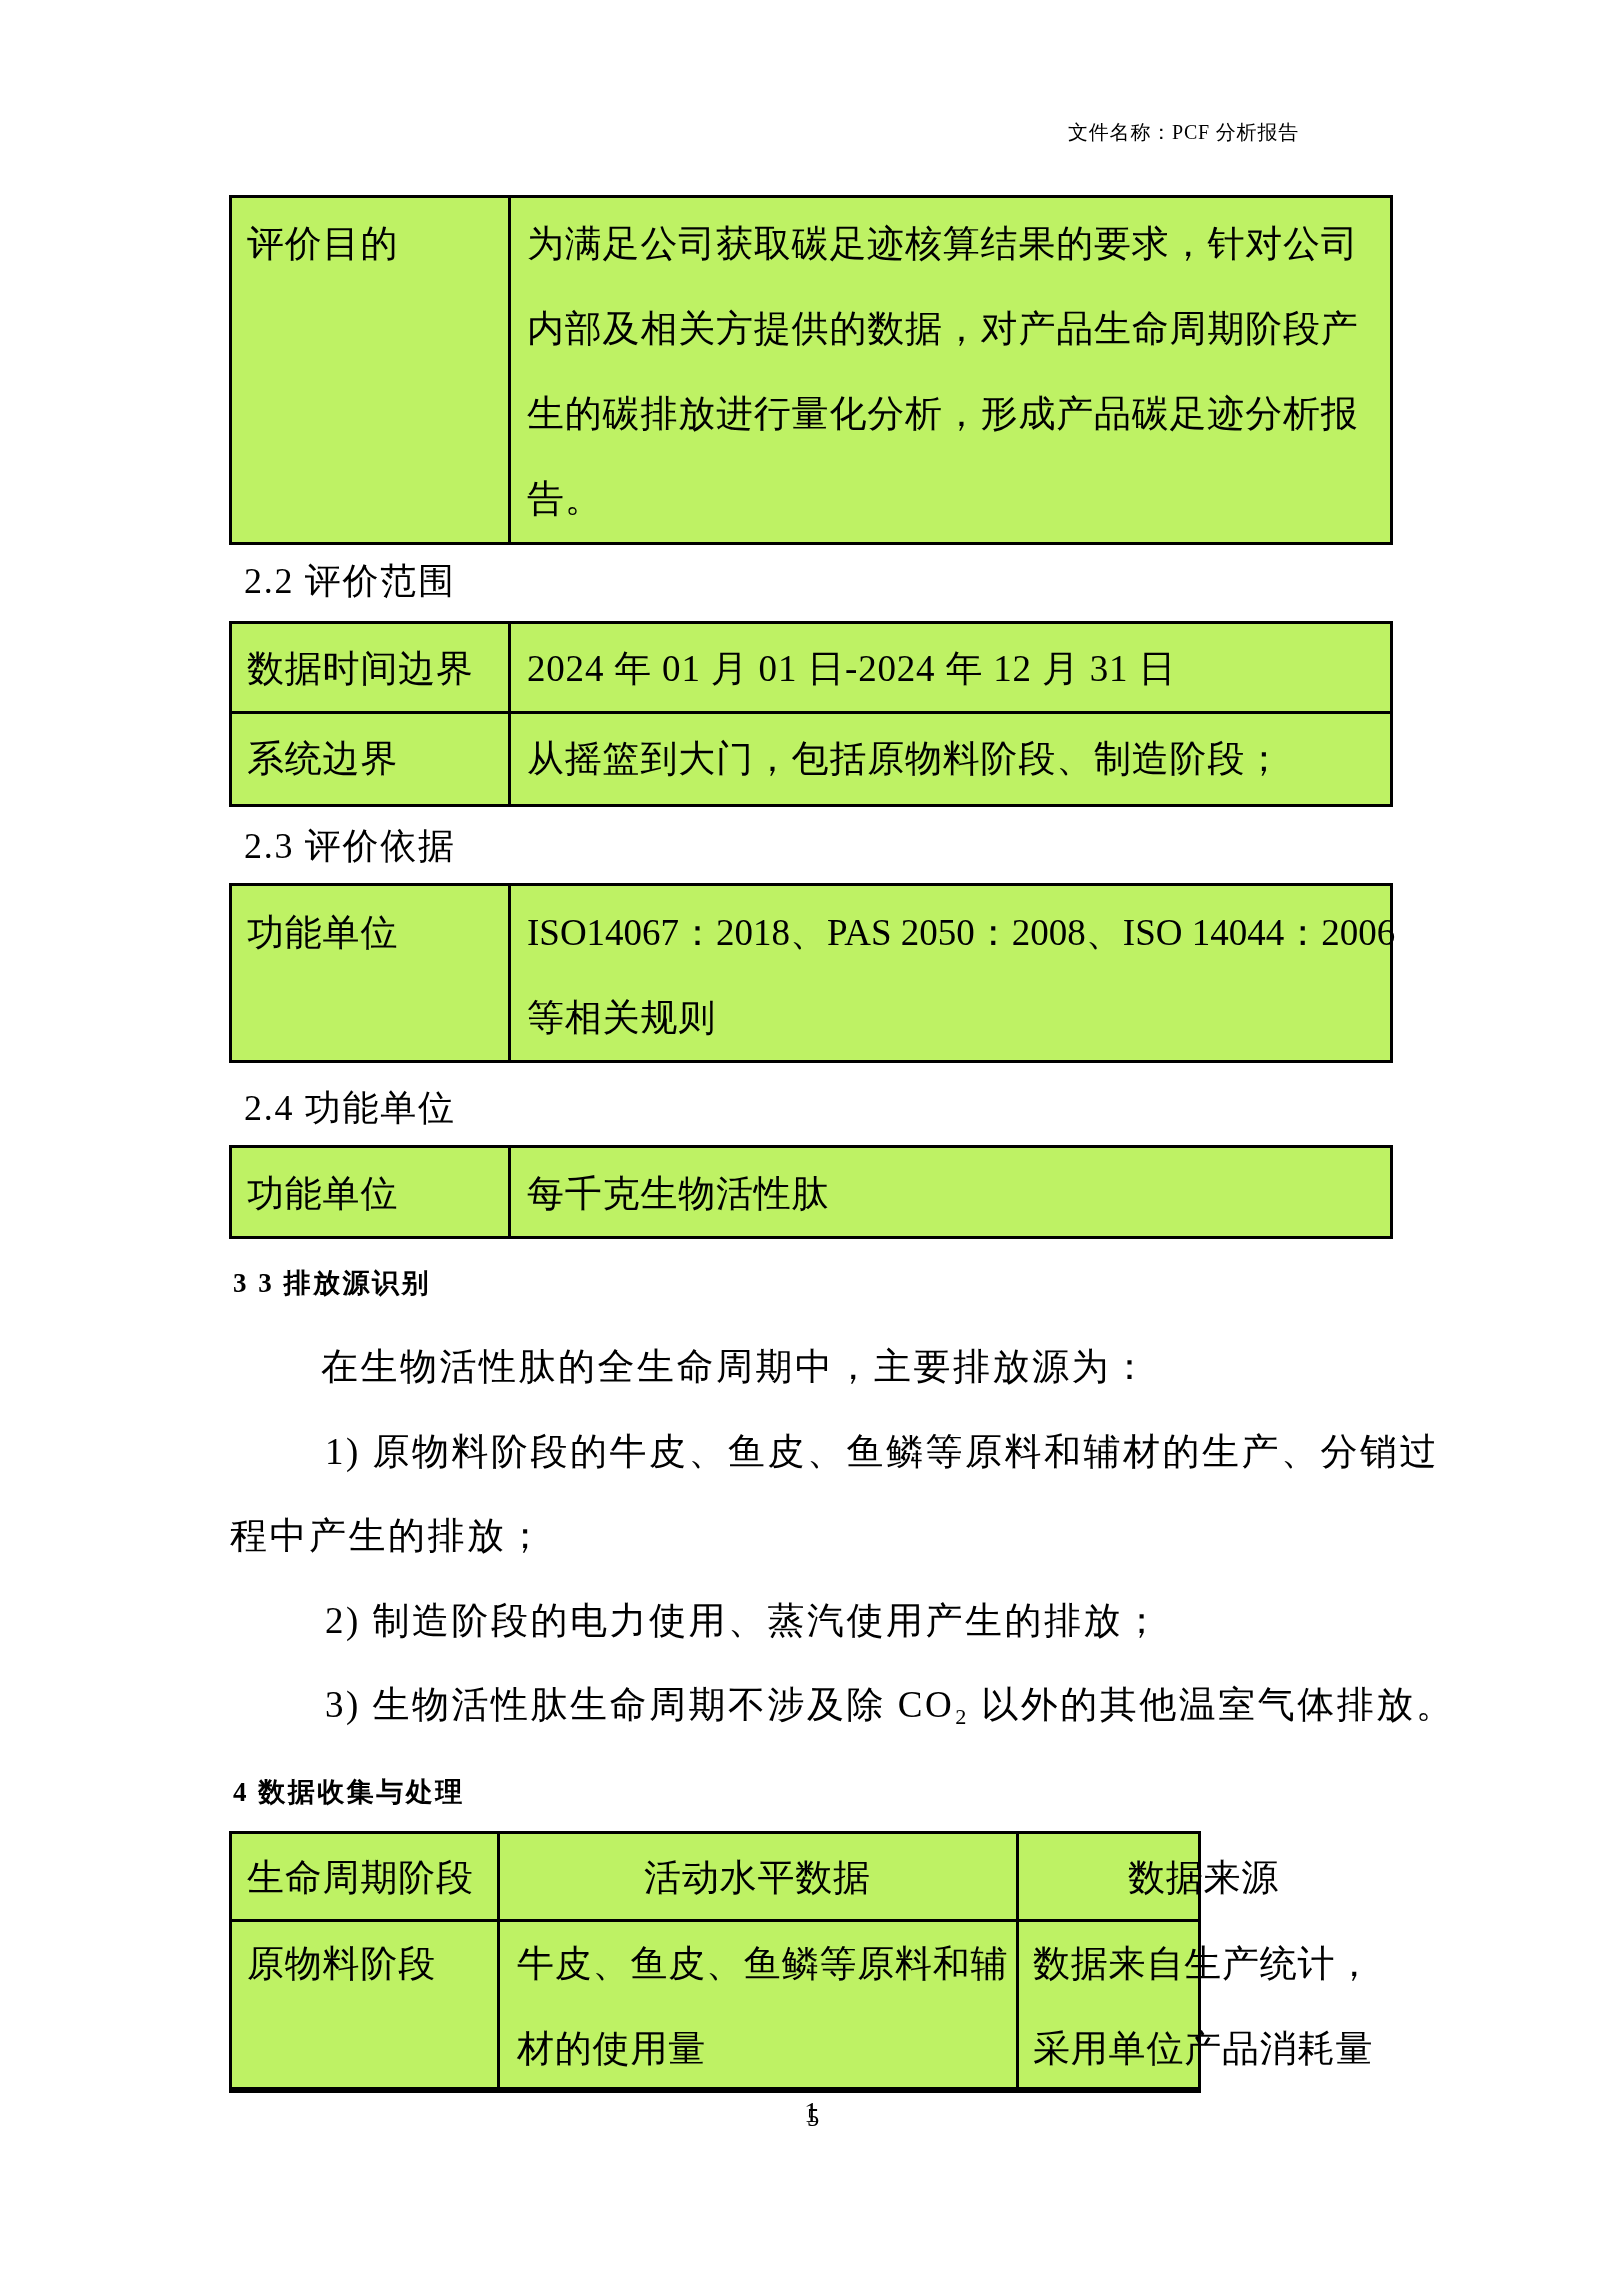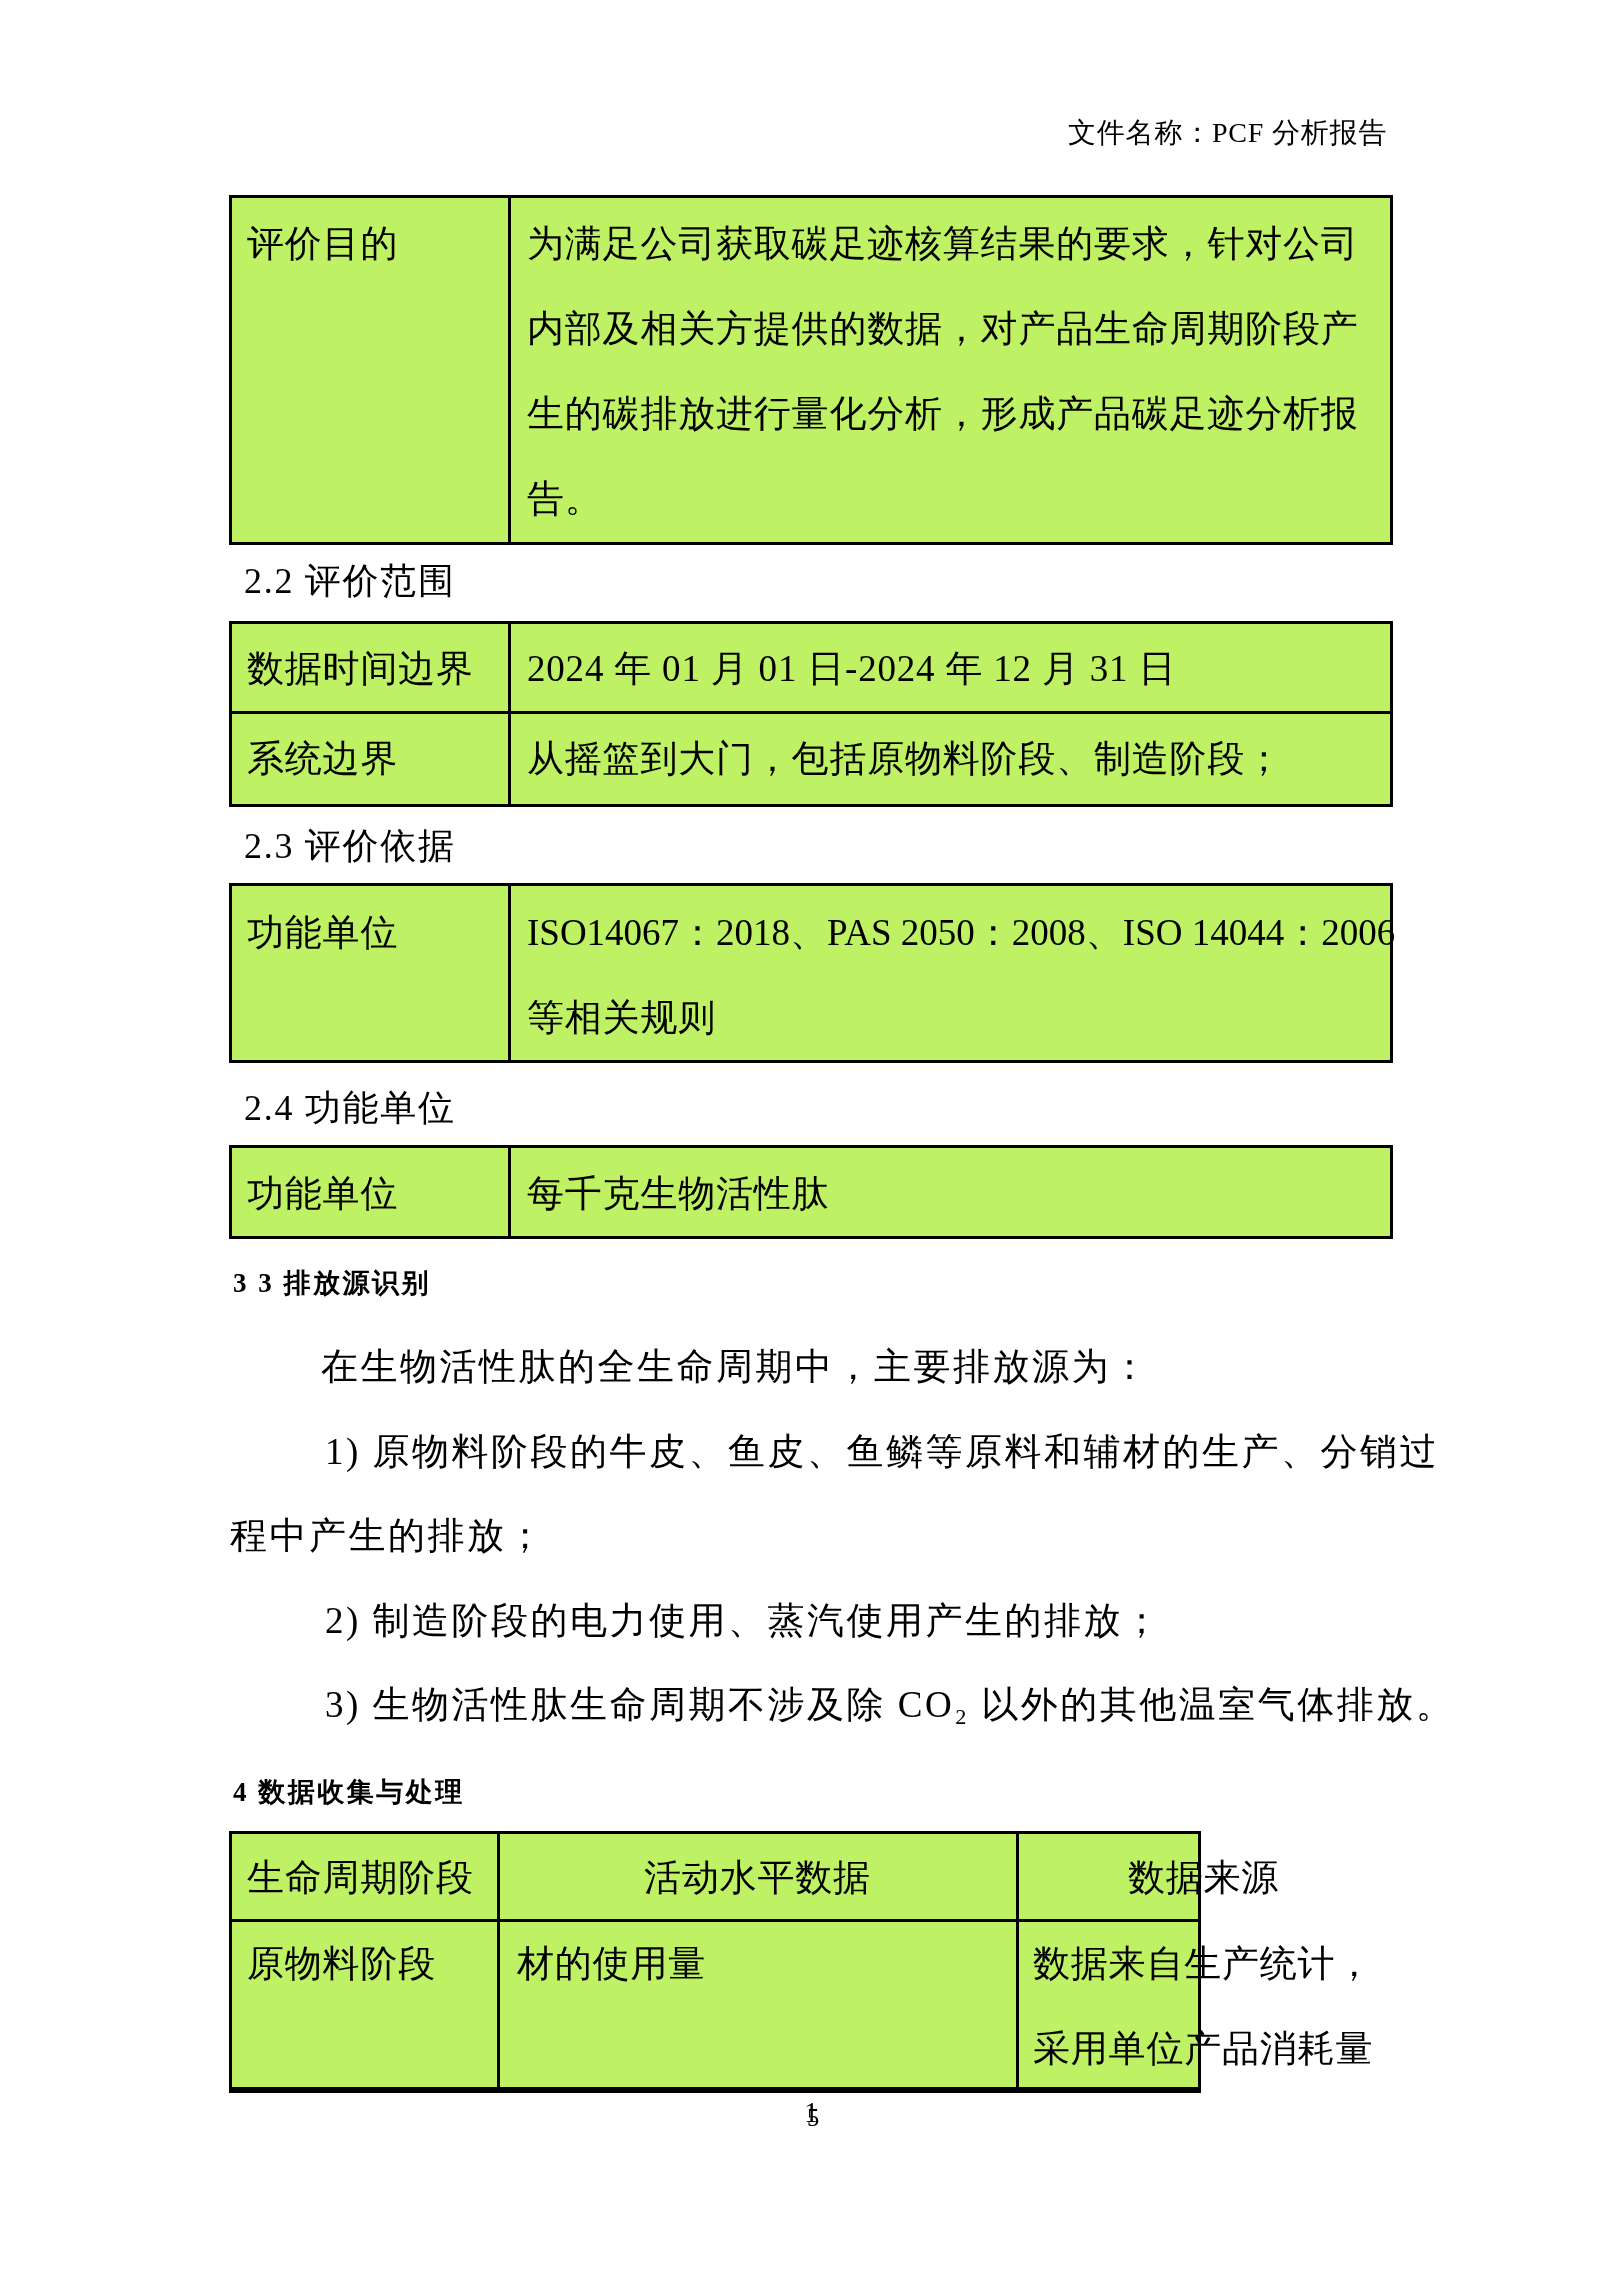--- a/index.html
+++ b/index.html
@@ -5,21 +5,21 @@
   html,body{margin:0;padding:0;background:#777;}
   #page{
     position:relative;
     width:1623px;height:2295px;
     background:#ffffff;
     font-family:"Liberation Serif","DejaVu Serif",serif;
     color:#000;
     overflow:hidden;
   }
   .abs{position:absolute;white-space:nowrap;}
-  .doc-head{font-size:28px;line-height:51px;letter-spacing:0.8px;text-align:center;}
+  .doc-head{font-size:20px;line-height:51px;letter-spacing:0.8px;text-align:center;}
   .num-h{font-size:36px;line-height:85px;letter-spacing:1.7px;}
   .bold-h{font-size:27px;line-height:85px;font-weight:bold;letter-spacing:2.5px;}
   .para{font-size:37px;line-height:85px;letter-spacing:2.5px;}
   .tbl{position:absolute;border:3.4px solid #000;box-sizing:border-box;background:#bef264;}
   .vline{position:absolute;top:0;bottom:0;width:2.5px;background:#000;}
   .hline{position:absolute;left:0;right:0;height:2.5px;background:#000;}
   .ctext{position:absolute;font-size:37px;line-height:85px;letter-spacing:0.8px;white-space:nowrap;}
   .ctext div{white-space:nowrap;}
   .center{text-align:center;}
   .tight{letter-spacing:0;}
@@ -88,20 +88,21 @@
     <div class="vline" style="left:265px;"></div>
     <div class="vline" style="left:784px;"></div>
     <div class="hline" style="top:85px;"></div>
 
     <div class="ctext" style="left:15px;top:0.8px;">生命周期阶段</div>
     <div class="ctext center" style="left:267px;top:0.8px;width:517px;">活动水平数据</div>
     <div class="ctext center" style="left:786px;top:0.8px;width:371px;">数据来源</div>
 
     <div class="ctext" style="left:15px;top:87px;">原物料阶段</div>
     <div class="ctext" style="left:285px;top:87px;">
+      <div>牛皮、鱼皮、鱼鳞等原料和辅</div>
       <div>材的使用量</div>
     </div>
     <div class="ctext" style="left:801px;top:87px;">
       <div>数据来自生产统计，</div>
       <div>采用单位产品消耗量</div>
     </div>
   </div>
 
   <div class="abs pgnum" style="left:804px;top:2098px;">1</div>
   <div class="abs pgnum2" style="left:807px;top:2106px;">5</div>

